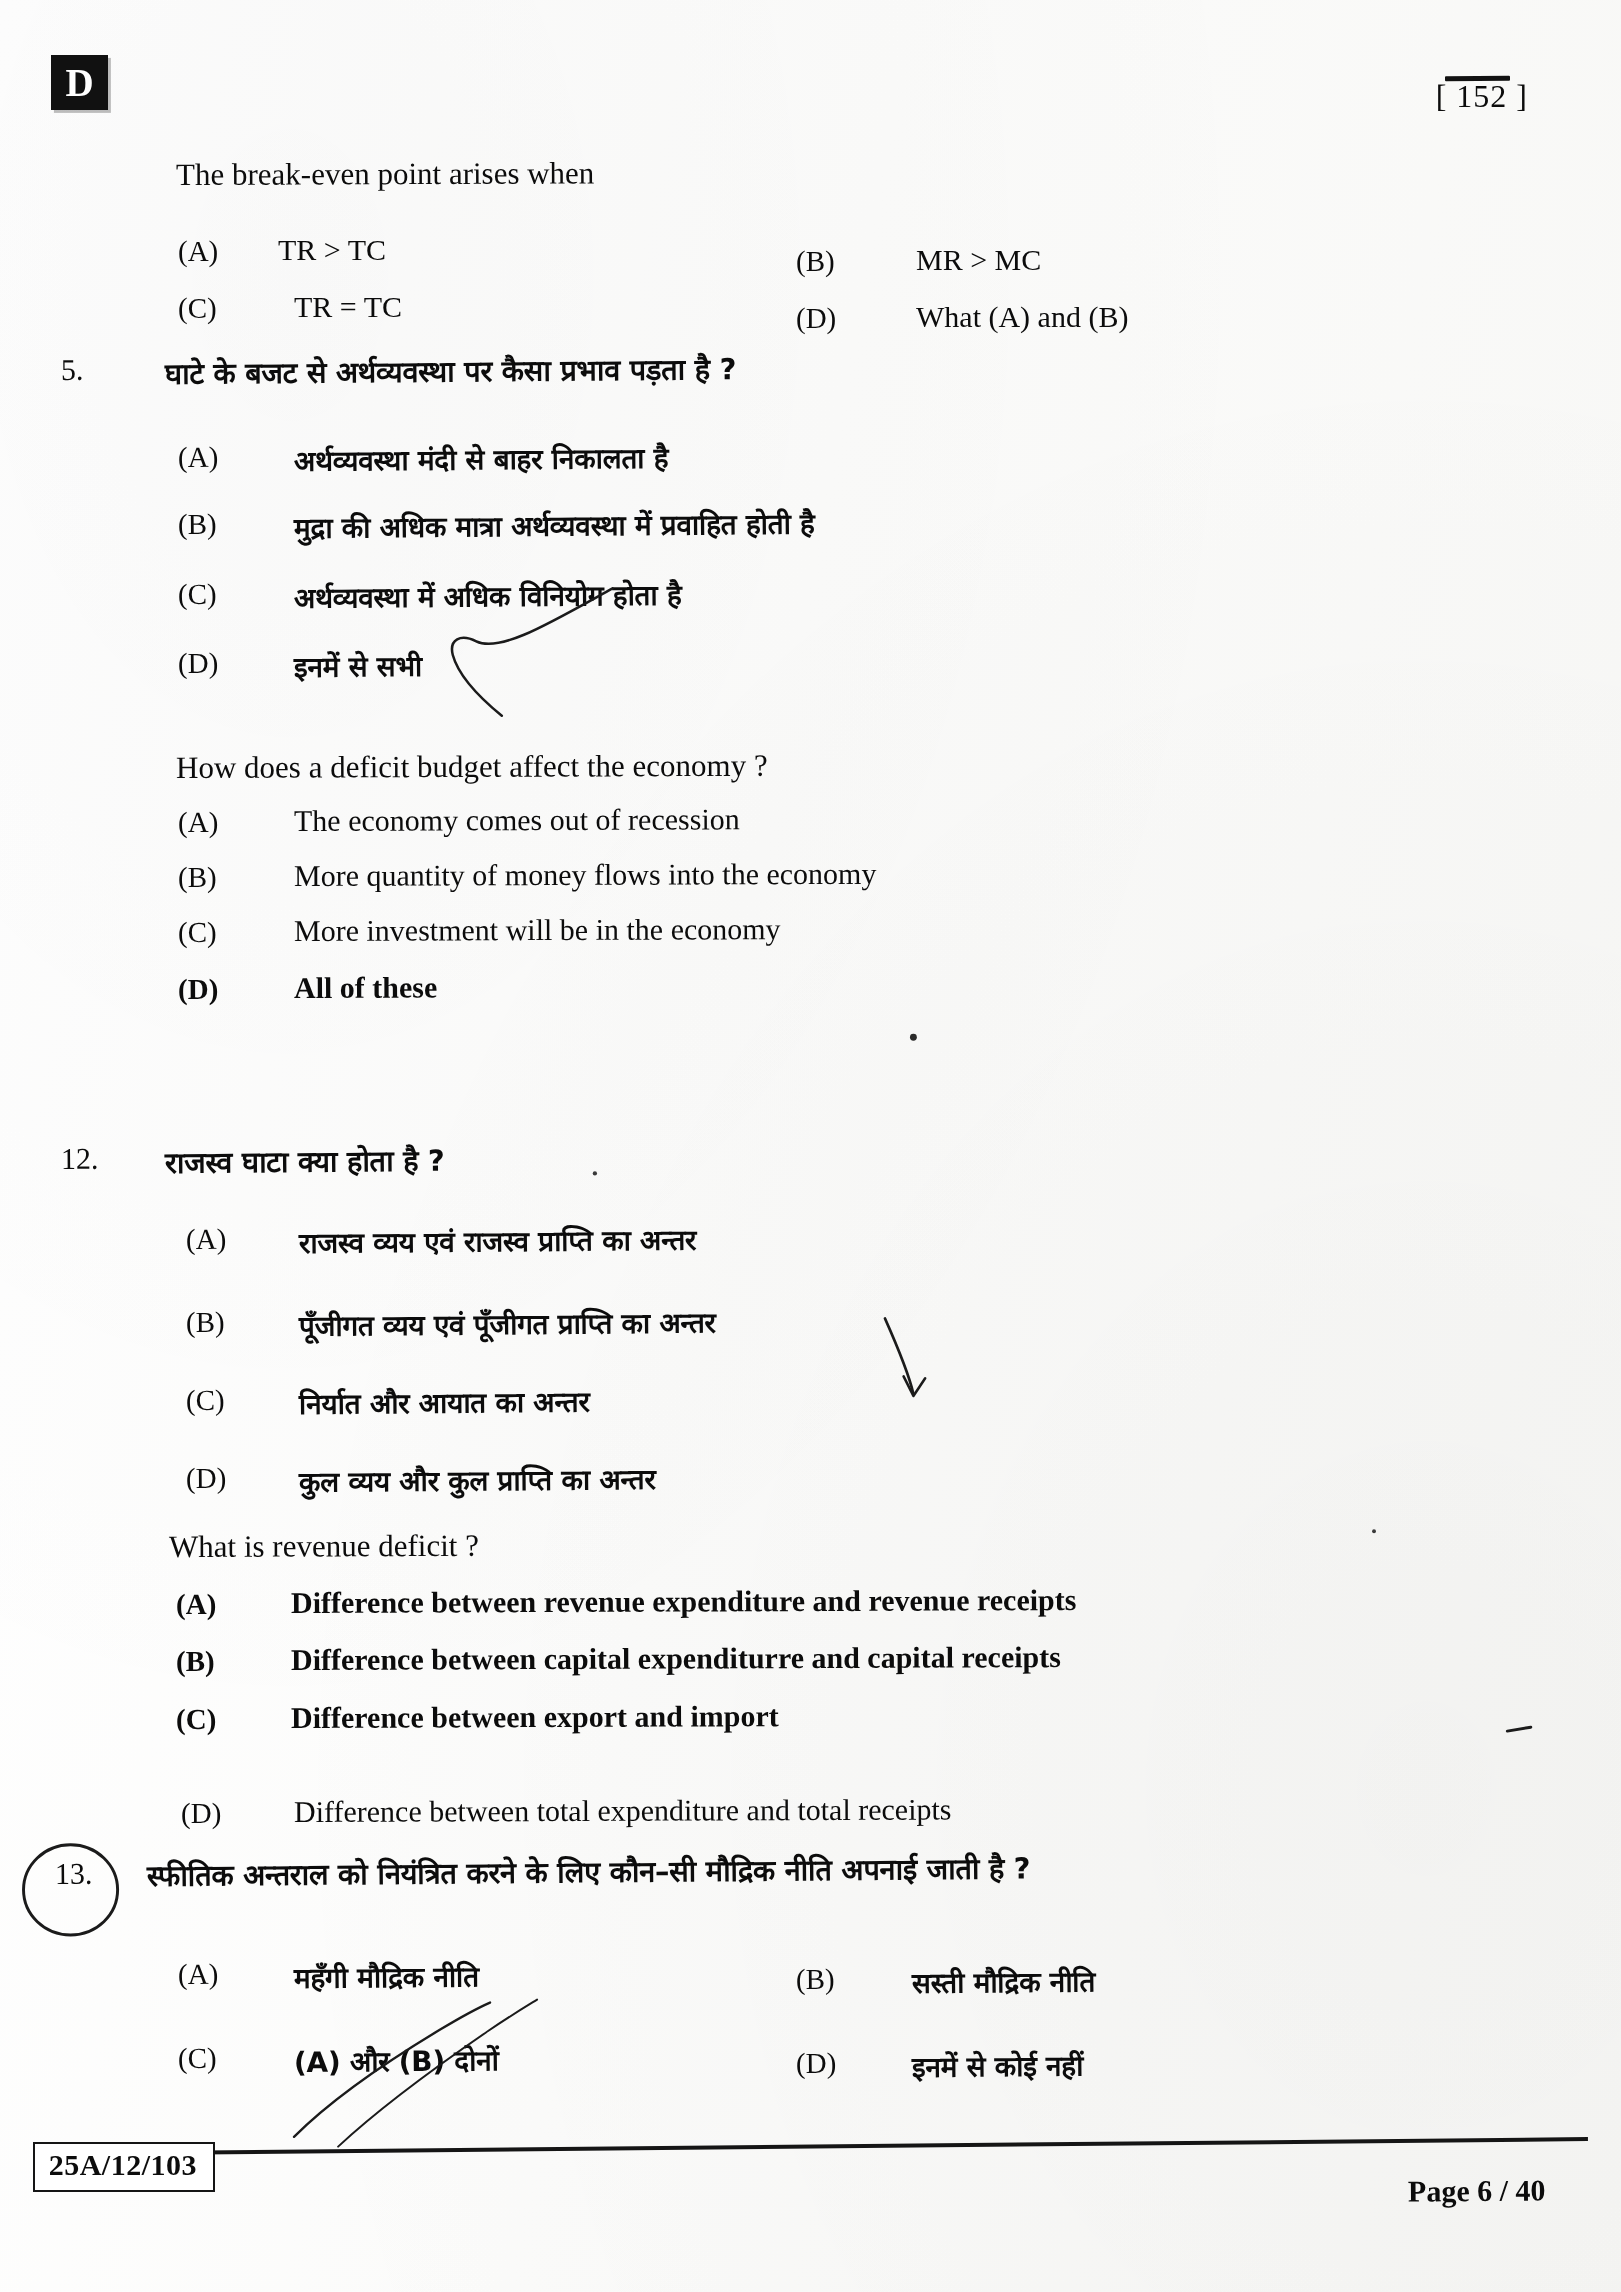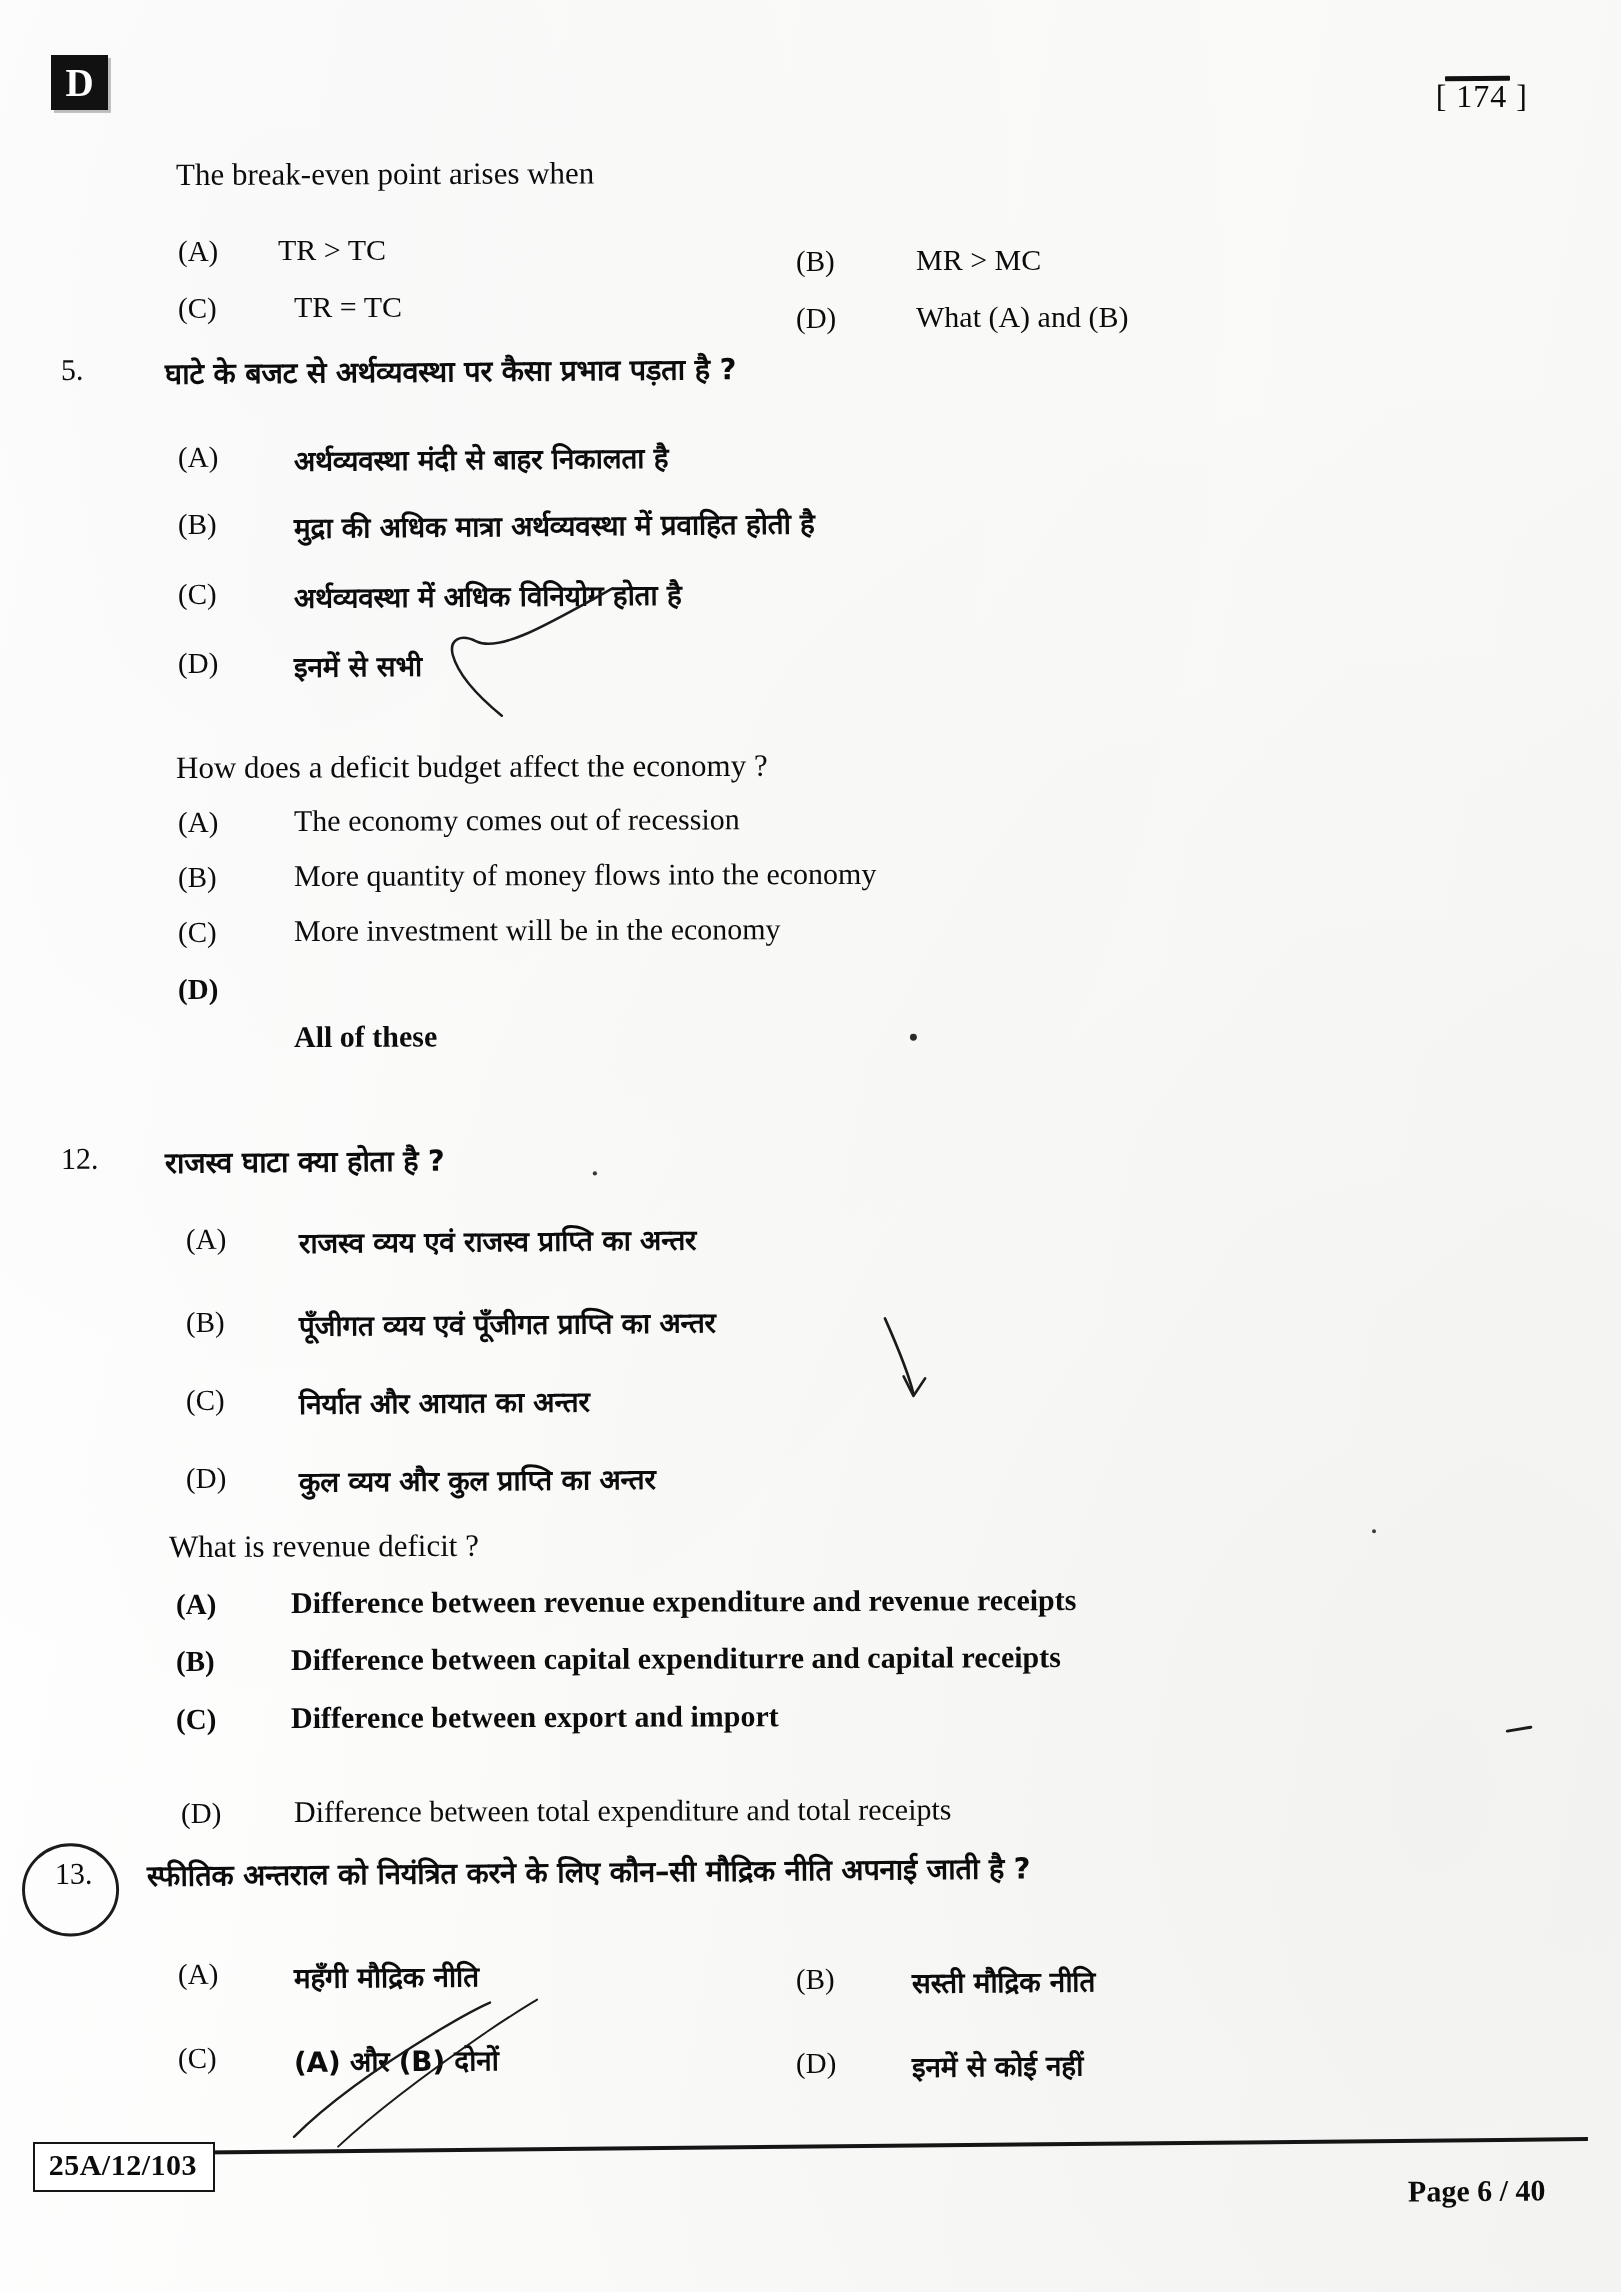--- a/index.html
+++ b/index.html
@@ -130,21 +130,21 @@
   .pen { position: absolute; pointer-events: none; }
 </style>
 </head>
 <body>
 
 <div id="page">
   <div id="paper-tint"></div>
 
   <div id="set-badge">D</div>
   <div id="booklet-overline"></div>
-  <div id="booklet-no">[ 174 ]</div>
+  <div id="booklet-no">[ 152 ]</div>
 
   <div class="stem sk3" style="left:176px; top:157px;">The break-even point arises when</div>
 
   <div class="opt-lbl" style="left:178px; top:235px;">(A)</div>
   <div class="opt-txt" style="left:278px; top:233px;">TR &gt; TC</div>
 
   <div class="opt-lbl" style="left:796px; top:245px;">(B)</div>
   <div class="opt-txt" style="left:916px; top:243px;">MR &gt; MC</div>
 
   <div class="opt-lbl" style="left:178px; top:292px;">(C)</div>
@@ -173,21 +173,21 @@
   <div class="opt-lbl sk3" style="left:178px; top:806px;">(A)</div>
   <div class="opt-txt sk3" style="left:294px; top:804px;">The economy comes out of recession</div>
 
   <div class="opt-lbl sk3" style="left:178px; top:861px;">(B)</div>
   <div class="opt-txt sk3" style="left:294px; top:859px;">More quantity of money flows into the economy</div>
 
   <div class="opt-lbl sk3" style="left:178px; top:916px;">(C)</div>
   <div class="opt-txt sk3" style="left:294px; top:914px;">More investment will be in the economy</div>
 
   <div class="opt-lbl eng-bold sk3" style="left:178px; top:973px;">(D)</div>
-  <div class="opt-txt eng-bold sk3" style="left:294px; top:1020px;text-align:center;">All of these</div>
+  <div class="opt-txt eng-bold sk3" style="left:294px; top:971px;text-align:center;">All of these</div>
 
   <div class="qnum sk2" style="left:61px; top:1142px;text-align:center;">12.</div>
   <div class="stem hindi hi-stem sk2" style="left:165px; top:1142px;">राजस्व घाटा क्या होता है ?</div>
 
   <div class="opt-lbl sk2" style="left:186px; top:1223px;">(A)</div>
   <div class="opt-txt hindi hi-opt sk2" style="left:299px; top:1223px;">राजस्व व्यय एवं राजस्व प्राप्ति का अन्तर</div>
 
   <div class="opt-lbl sk2" style="left:186px; top:1306px;">(B)</div>
   <div class="opt-txt hindi hi-opt sk2" style="left:299px; top:1306px;">पूँजीगत व्यय एवं पूँजीगत प्राप्ति का अन्तर</div>
 

